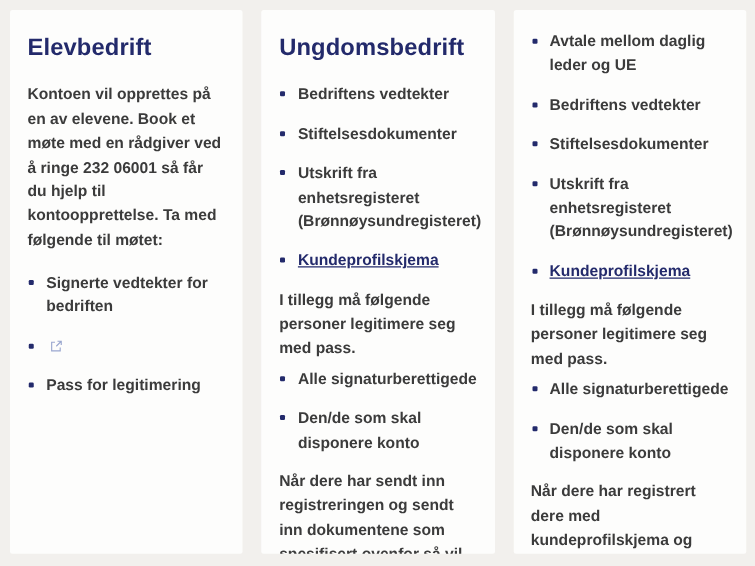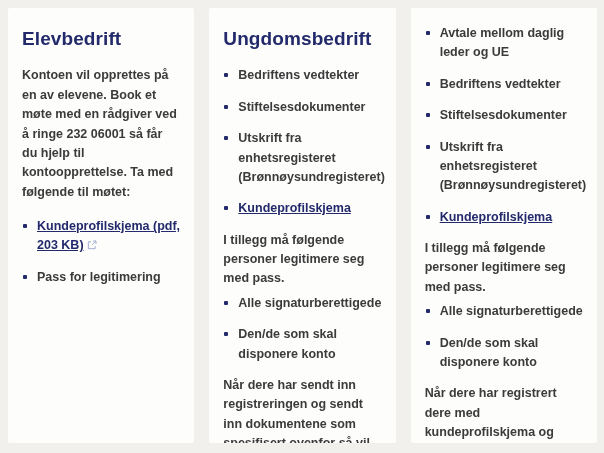--- a/index.html
+++ b/index.html
@@ -44,21 +44,25 @@
 <body>
 
 <div class="page">
   <section class="card">
     <h2 class="card-title">Elevbedrift</h2>
     <div>
         <p class="para"><span>Kontoen vil opprettes på en av elevene. Book et møte med en rådgiver ved å ringe 232 06001 så får du hjelp til kontoopprettelse. Ta med følgende til møtet:</span></p>
         <ul class="blist">
           <li>
             <span class="dot"></span>
-            <div class="li-text"><a class="tlink">Kundeprofilskjema (pdf, 203 KB)</a><svg viewBox="0 0 12 12" class="ext-icon">
+            <div class="li-text"><span>Signerte vedtekter for bedriften</span></div>
+          </li>
+          <li>
+            <span class="dot"></span>
+            <div class="li-text"><svg viewBox="0 0 12 12" class="ext-icon">
                 <path d="M4.8 2.2H1.6v8.2h8.2V7.2" fill="none" stroke="currentColor" stroke-width="1.1"></path>
                 <path d="M7.2 1.2h3.6v3.6M10.8 1.2 6 6" fill="none" stroke="currentColor" stroke-width="1.1"></path>
               </svg></div>
           </li>
           <li>
             <span class="dot"></span>
             <div class="li-text"><span>Pass for legitimering</span></div>
           </li>
         </ul>
       </div>

